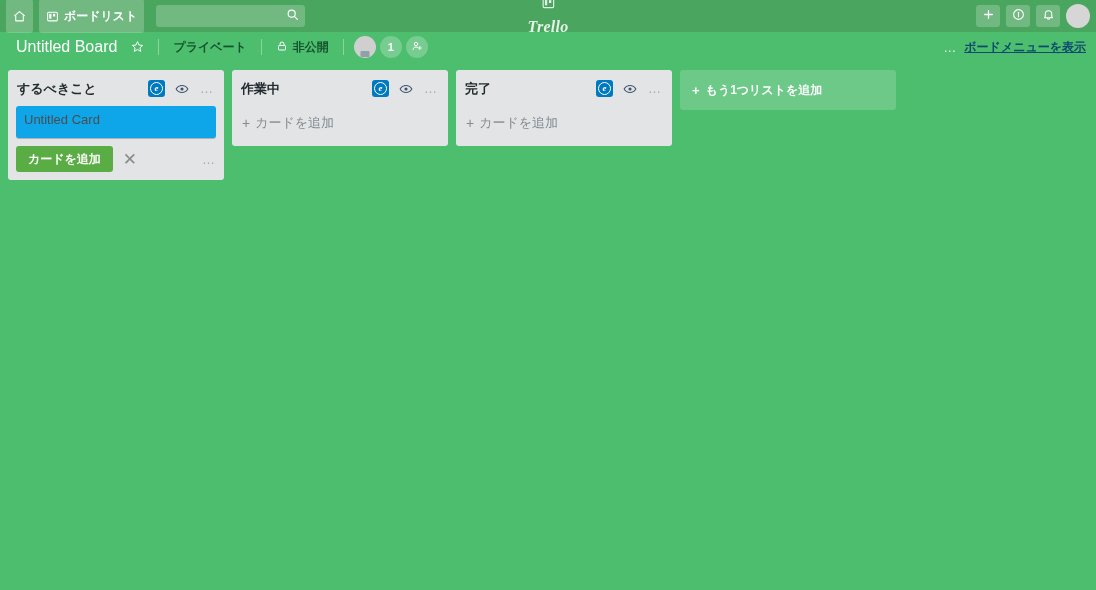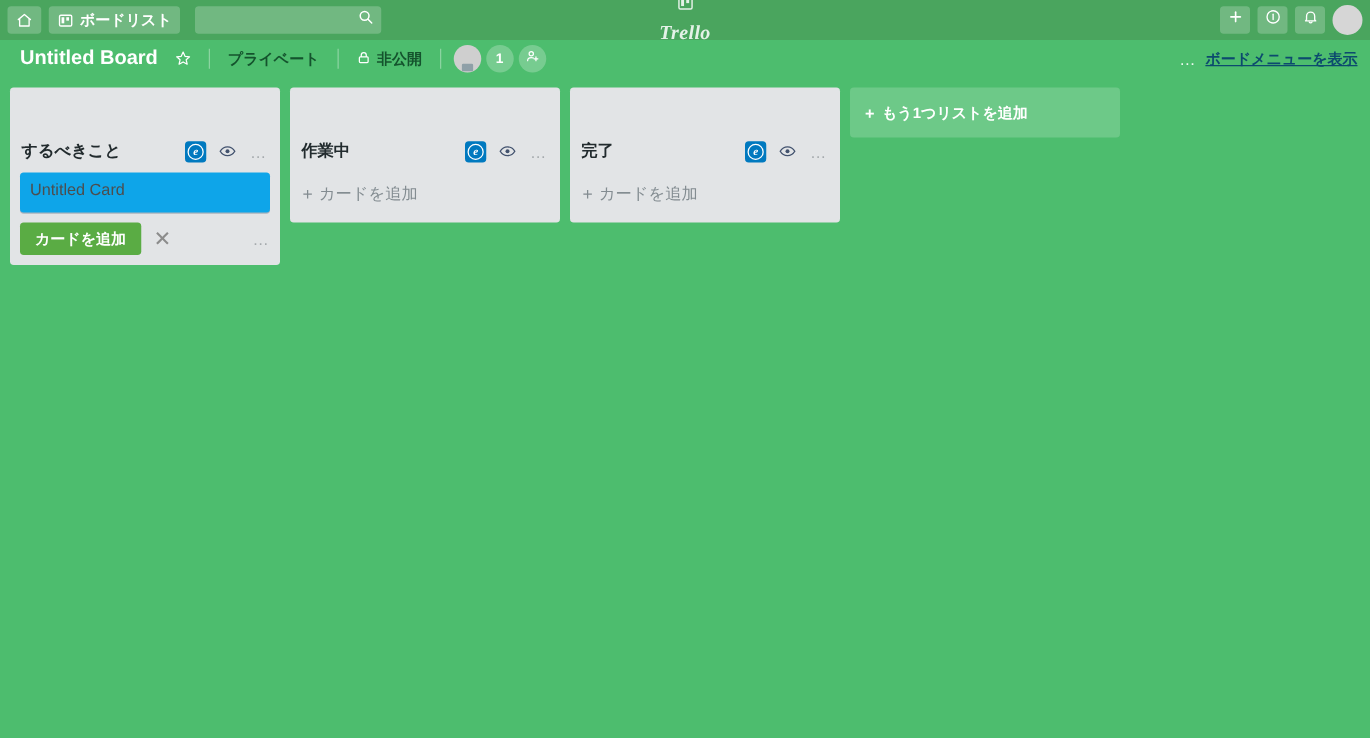--- a/index.html
+++ b/index.html
@@ -24,21 +24,21 @@
     padding: 0 6px;
     box-sizing: border-box;
     position: relative;
   }
   .tb-left {
     display: flex;
     align-items: center;
     gap: 6px;
   }
   .tb-btn {
-    height: 22px;
+    height: 34px;
     min-width: 24px;
     border-radius: 3px;
     background: rgba(255,255,255,0.22);
     display: flex;
     align-items: center;
     justify-content: space-between;
     gap: 5px;
     padding: 0 7px;
     box-sizing: border-box;
     color: #ffffff;
@@ -120,21 +120,21 @@
     display: flex;
     align-items: center;
     padding: 0 10px;
     box-sizing: border-box;
     gap: 0px;
     position: relative;
   }
   .board-title {
     color: #ffffff;
     font-size: 16px;
-    font-weight: bold;
+    font-weight: normal;
     padding: 2px 6px;
     border-radius: 3px;
     cursor: pointer;
     white-space: nowrap;
   }
   .bh-item {
     color: #14532d;
     font-size: 12px;
     font-weight: bold;
     padding: 4px 8px;
@@ -237,24 +237,22 @@
   .list {
     width: 216px;
     flex: none;
     background: #e2e4e6;
     border-radius: 3px;
     padding: 0 0 8px 0;
     box-sizing: border-box;
   }
   .list-header {
     display: flex;
-    align-items: center;
     padding: 10px 8px 8px 9px;
     gap: 8px;
-    margin-top: 32px;
   }
   .list-title {
     font-size: 13px;
     font-weight: bold;
     color: #222b2e;
     flex: 1;
     white-space: nowrap;
     overflow: hidden;
     text-overflow: ellipsis;
     cursor: pointer;

